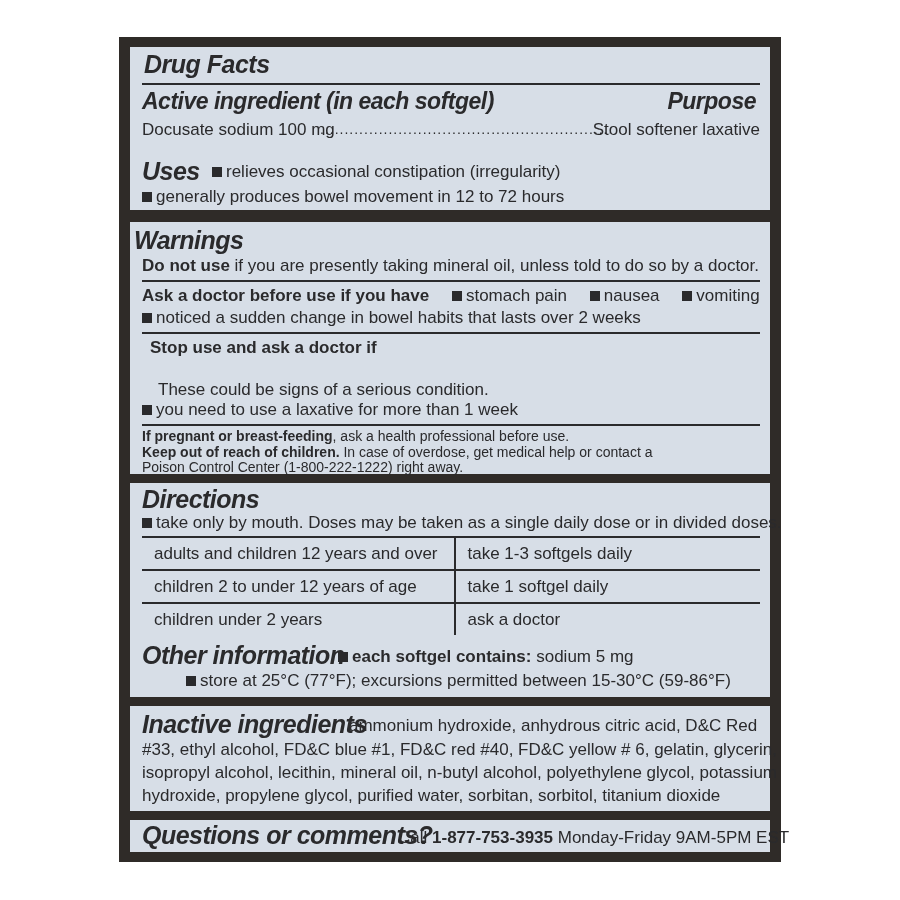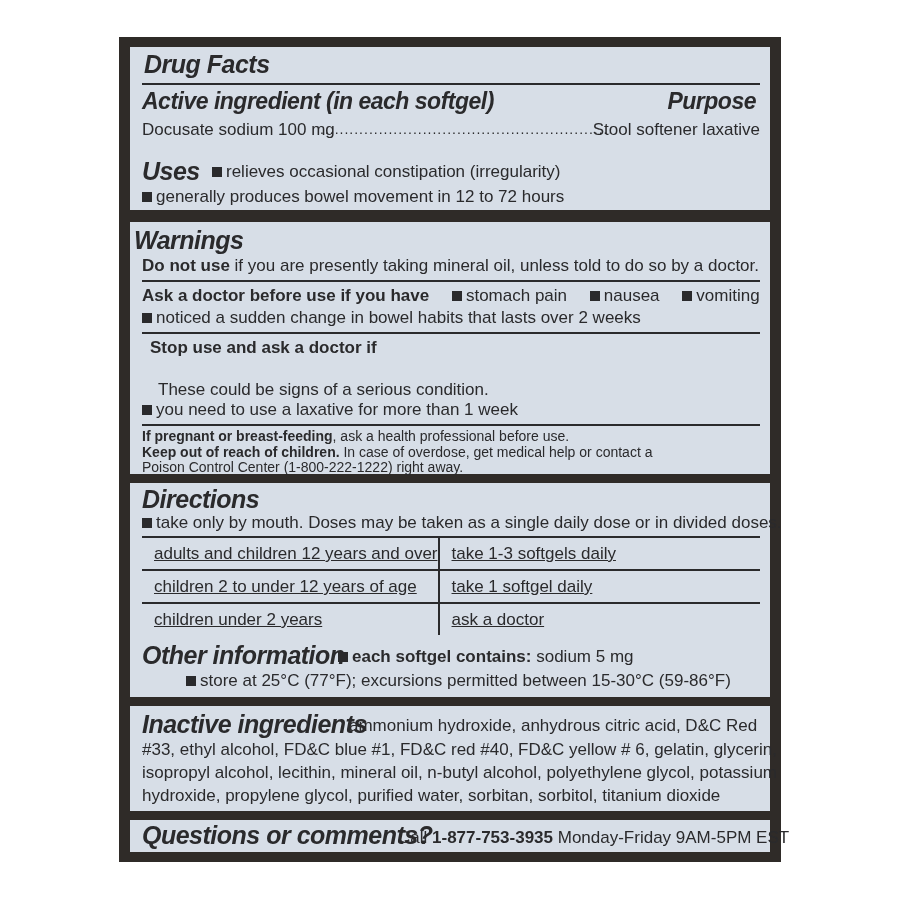--- a/index.html
+++ b/index.html
@@ -11,21 +11,21 @@
            box-sizing:border-box; padding:0 12px; }
   .h-big { font-weight:bold; font-style:italic; font-size:25px; letter-spacing:-0.5px; }
   .h-sec { font-weight:bold; font-style:italic; font-size:23px; letter-spacing:-0.5px; }
   .txt { font-size:17px; }
   .small { font-size:14px; }
   .bullet { display:inline-block; width:10px; height:10px; background:#2a2a2c; margin-right:4px; vertical-align:0px; }
   .rule-thick { height:2px; background:#2a2a2c; }
   .abs { position:absolute; white-space:nowrap; }
   b { font-weight:bold; }
   table.dir { border-collapse:collapse; width:100%; font-size:17px; }
-  table.dir td { border-top:2px solid #2a2a2c; padding:4px 0 3px 12px; height:24px; white-space:nowrap;text-decoration:underline; }
+  table.dir td { border-top:2px solid #2a2a2c; padding:4px 16px 3px 12px; height:24px; white-space:nowrap; }
   table.dir td.left { border-right:2px solid #2a2a2c; width:270px; }
 </style>
 </head>
 <body>
 
 <div class="frame">
 
   <div class="panel" style="top:10px;height:126px;">
     <div class="abs h-big" style="left:14px;top:3px;">Drug Facts</div>
     <div class="abs rule-thick" style="left:12px;right:10px;top:36px;"></div>

